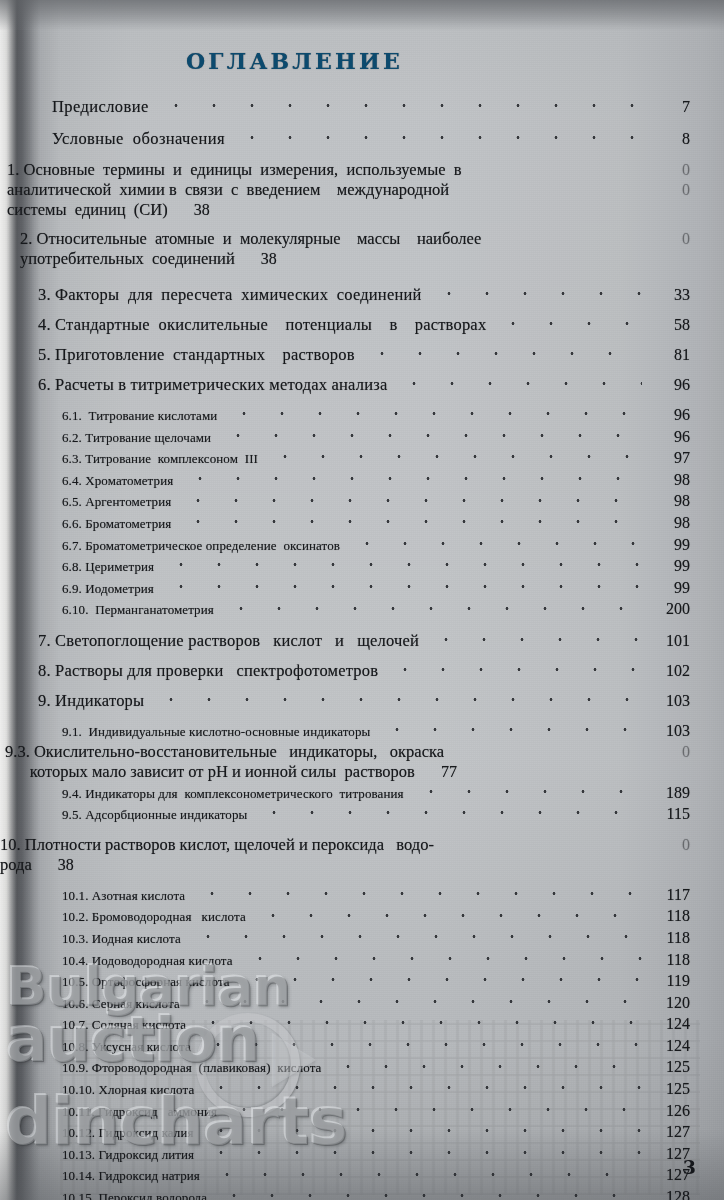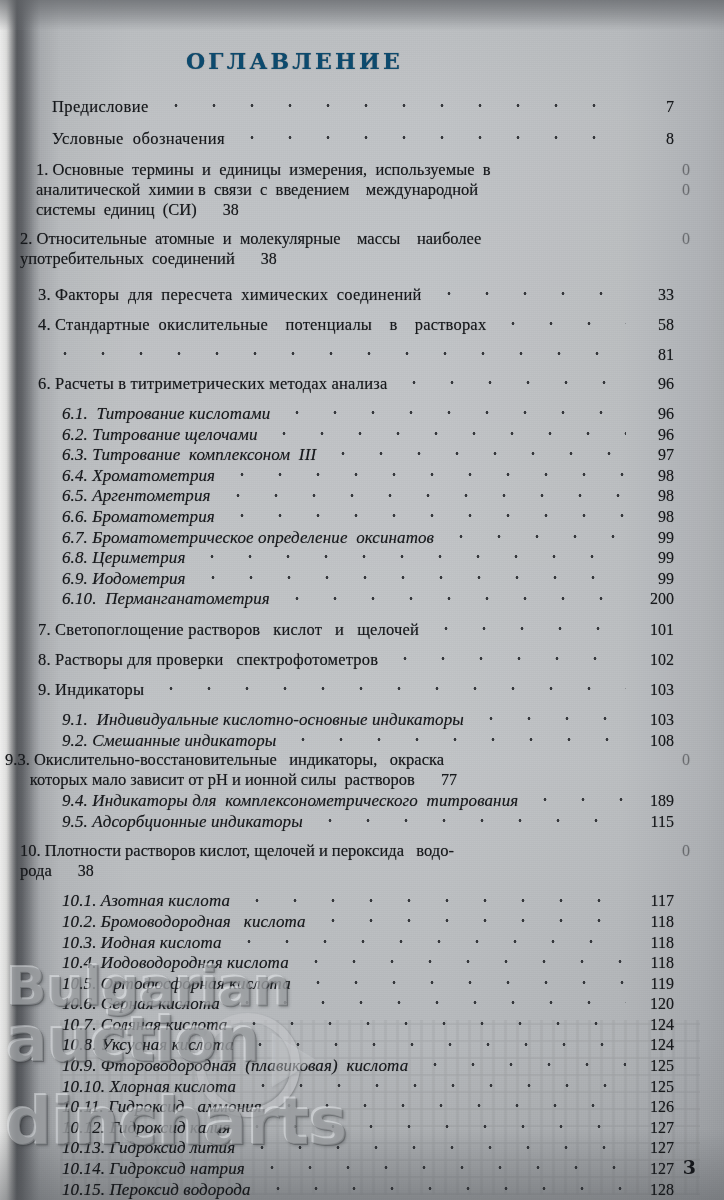--- a/index.html
+++ b/index.html
@@ -144,21 +144,21 @@
 
   .toc {
     position: absolute;
     left: 0; right: 0;
     top: 96px;
   }
   .row {
     position: relative;
     display: flex;
     align-items: baseline;
-    padding-right: 50px;
+    padding-right: 34px;
     box-sizing: border-box;
     width: 100%;
   }
   .row .label {
     white-space: pre;
     text-shadow: 0 0 0.7px rgba(20,22,26,0.5);
   }
   .row .leaders {
     flex: 1 1 auto;
     min-width: 8px;
@@ -186,21 +186,21 @@
   }
 
   
   .lvl-front .label { font-size: 16.5px; letter-spacing: 0.4px; }
   .lvl-front { padding-left: 52px; margin-bottom: 11px; }
 
   .lvl-1 { padding-left: 38px; margin-bottom: 9px; }
   .lvl-1 .label { font-size: 16.5px; letter-spacing: 0.2px; }
 
   .lvl-2 { padding-left: 62px; margin-bottom: 0px; }
-  .lvl-2 .label { font-size: 17px; letter-spacing: 0.1px; font-style: italic; }
+  .lvl-2 .label { font-size: 13px; letter-spacing: 0.1px; }
 
   .block-2 { margin-top: 6px; margin-bottom: 10px; }
   .block-2 .row { line-height: 19.6px; }
 
   
   .multi { display: block; padding-right: 34px; box-sizing: border-box; }
   .multi .ml-line {
     display: flex;
     align-items: baseline;
     width: 100%;
@@ -260,21 +260,21 @@
         <div class="row lvl-front">
           <span class="label">Предисловие</span>
           <span class="leaders"></span>
           <span class="pagenum">7</span>
         </div>
         <div class="row lvl-front">
           <span class="label">Условные  обозначения</span>
           <span class="leaders"></span>
           <span class="pagenum">8</span>
         </div>
-        <div class="multi" style="padding-left: 36px; margin-bottom: 9px;">
+        <div class="multi" style="padding-left: 7px; margin-bottom: 9px;">
           <div class="ml-line">
             <span class="label">1. Основные  термины  и  единицы  измерения,  используемые  в</span>
             <span class="spacer"></span>
             <span class="pagenum blank">0</span>
           </div>
           <div class="ml-line">
             <span class="label">аналитической  химии в  связи  с  введением    международной</span>
             <span class="spacer"></span>
             <span class="pagenum blank">0</span>
           </div>
@@ -300,20 +300,21 @@
           <span class="label">3. Факторы  для  пересчета  химических  соединений</span>
           <span class="leaders"></span>
           <span class="pagenum">33</span>
         </div>
         <div class="row lvl-1">
           <span class="label">4. Стандартные  окислительные    потенциалы    в    растворах</span>
           <span class="leaders"></span>
           <span class="pagenum">58</span>
         </div>
         <div class="row lvl-1">
+          <span class="label">5. Приготовление  стандартных    растворов</span>
           <span class="leaders"></span>
           <span class="pagenum">81</span>
         </div>
         <div class="row lvl-1">
           <span class="label">6. Расчеты в титриметрических методах анализа</span>
           <span class="leaders"></span>
           <span class="pagenum">96</span>
         </div>
         <div class="block-2">
           <div class="row lvl-2">
@@ -380,25 +381,20 @@
         <div class="row lvl-1">
           <span class="label">9. Индикаторы</span>
           <span class="leaders"></span>
           <span class="pagenum">103</span>
         </div>
         <div class="block-2">
           <div class="row lvl-2">
             <span class="label">9.1.  Индивидуальные кислотно-основные индикаторы</span>
             <span class="leaders"></span>
             <span class="pagenum">103</span>
-          </div>
-          <div class="row lvl-2">
-            <span class="label">9.2. Смешанные индикаторы</span>
-            <span class="leaders"></span>
-            <span class="pagenum">108</span>
           </div>
           <div class="multi" style="padding-left: 5px;">
             <div class="ml-line">
               <span class="label">9.3. Окислительно-восстановительные   индикаторы,   окраска</span>
               <span class="spacer"></span>
               <span class="pagenum blank">0</span>
             </div>
             <div class="ml-line">
               <span class="label">      которых мало зависит от pH и ионной силы  растворов</span>
               <span class="leaders"></span>
@@ -409,21 +405,21 @@
             <span class="label">9.4. Индикаторы для  комплексонометрического  титрования</span>
             <span class="leaders"></span>
             <span class="pagenum">189</span>
           </div>
           <div class="row lvl-2">
             <span class="label">9.5. Адсорбционные индикаторы</span>
             <span class="leaders"></span>
             <span class="pagenum">115</span>
           </div>
         </div>
-        <div class="multi" style="padding-left: 20px; margin-bottom: 9px;">
+        <div class="multi" style="margin-bottom: 9px;">
           <div class="ml-line">
             <span class="label">10. Плотности растворов кислот, щелочей и пероксида   водо-</span>
             <span class="spacer"></span>
             <span class="pagenum blank">0</span>
           </div>
           <div class="ml-line">
             <span class="label">рода</span>
             <span class="leaders"></span>
             <span class="pagenum">38</span>
           </div>

